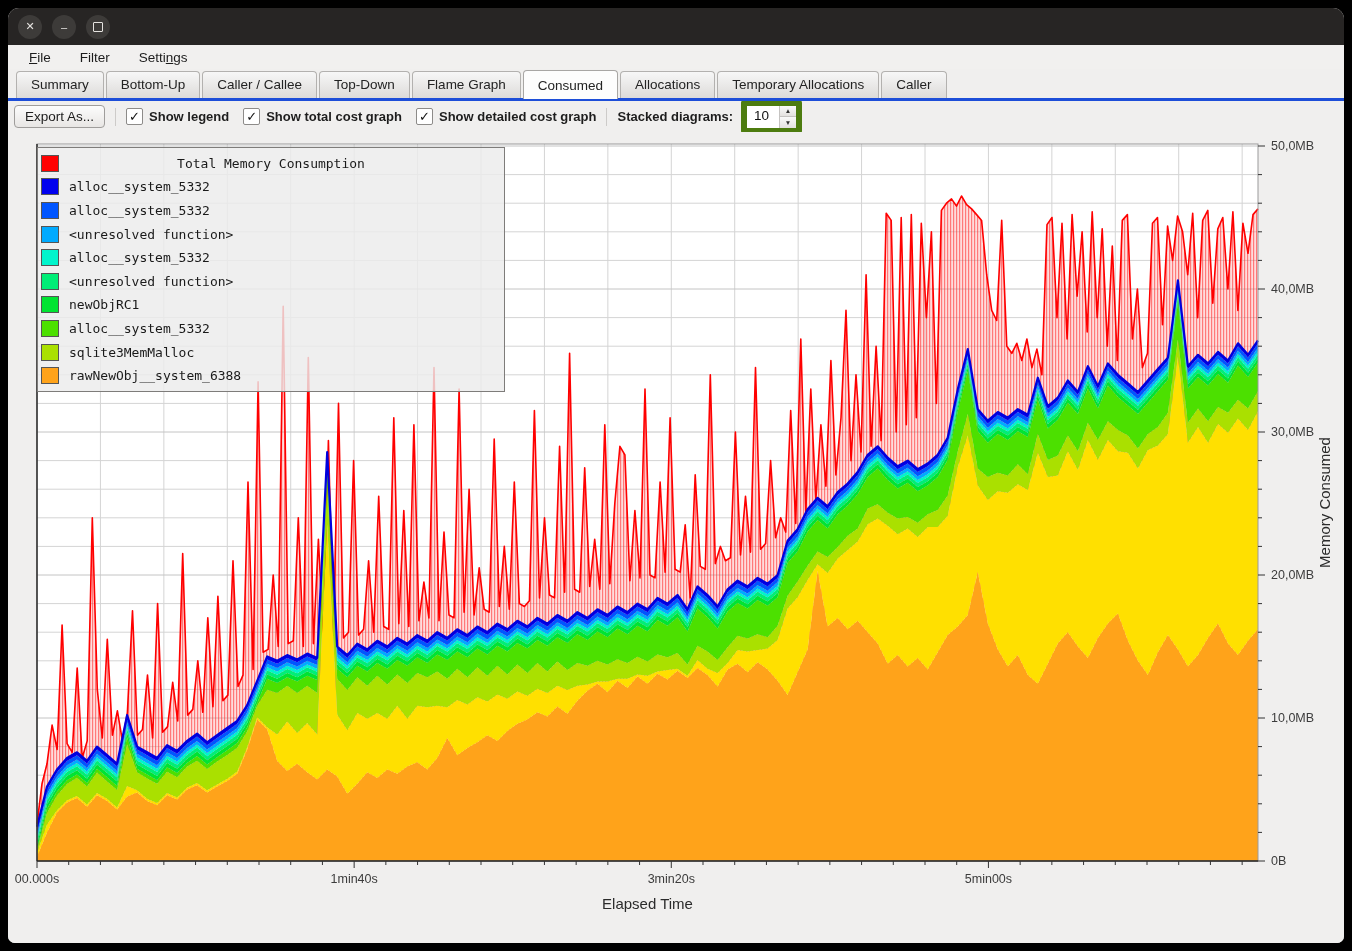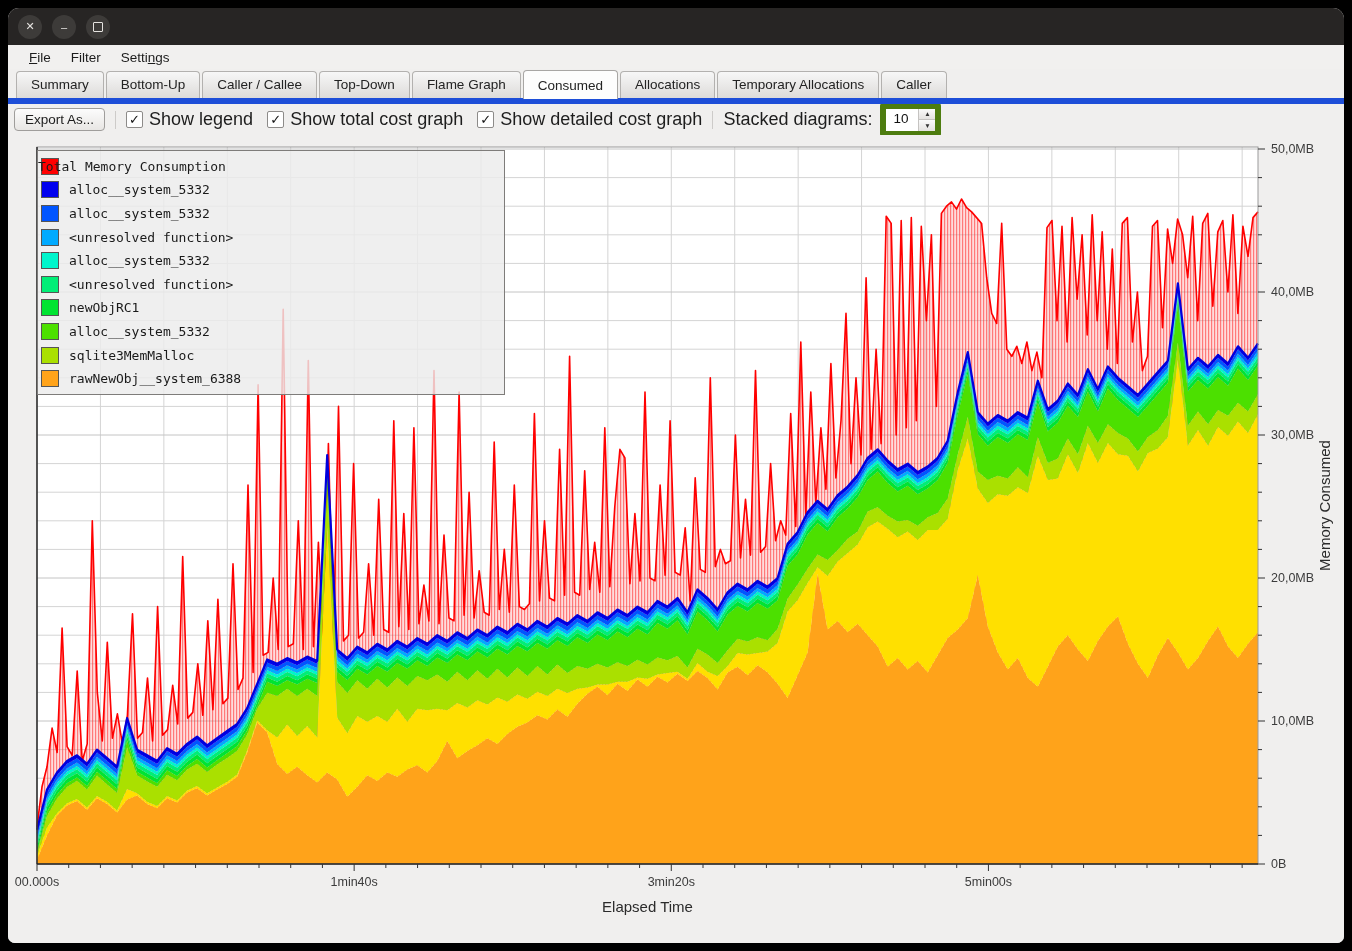--- a/index.html
+++ b/index.html
@@ -7,52 +7,52 @@
   #window{position:absolute;left:8px;top:8px;width:1336px;height:935px;background:#f0efee;
     border-radius:11px 11px 7px 7px;overflow:hidden;display:flex;flex-direction:column;}
   
   .titlebar{height:37px;background:#272524;display:flex;align-items:center;position:relative;flex:0 0 auto;}
   .winbtns{display:flex;gap:10px;margin-left:10px;}
   .winbtn{width:24px;height:24px;border-radius:50%;background:#3d3b39;color:#e6e4e1;display:flex;
     align-items:center;justify-content:center;font-size:11px;cursor:default;}
   .winbtn .sq{width:8px;height:8px;border:1.4px solid #e6e4e1;border-radius:1px;}
   .wintitle{position:absolute;left:0;right:0;text-align:center;color:#fff;font-weight:bold;font-size:14.5px;pointer-events:none;}
   
-  .menubar{height:24px;background:#f1f0ef;display:flex;align-items:center;padding-left:12px;gap:2px;flex:0 0 auto;}
+  .menubar{height:24px;background:#f1f0ef;display:flex;align-items:center;padding-left:12px;gap:11px;flex:0 0 auto;}
   .menuitem{font-size:13.5px;color:#1c1c1c;padding:2px 9px;border-radius:3px;}
   
   .tabbar{height:29px;display:flex;align-items:flex-end;padding-left:8px;background:#f0efee;
-    border-bottom:6px solid #1d4ed8;flex:0 0 auto;position:relative;}
+    border-bottom:3px solid #1d4ed8;flex:0 0 auto;position:relative;}
   .tab{font-size:13.5px;color:#232323;padding:5px 14px 6px 14px;background:linear-gradient(#f7f7f7,#dddbd9);
     border:1px solid #b3b1af;border-bottom:none;border-radius:4px 4px 0 0;margin-right:2px;white-space:nowrap;}
   .tab.active{background:#fdfdfd;padding-top:7px;position:relative;top:1px;border-color:#a8a6a4;}
   
   .toolbar{height:31px;display:flex;align-items:center;padding-left:6px;gap:8px;background:#f0efee;flex:0 0 auto;}
   .btn{font-size:13.5px;color:#1d1d1d;background:linear-gradient(#fcfcfc,#e8e6e4);border:1px solid #9f9d9b;
     border-radius:4px;padding:3px 10px;}
   .cbgroup{display:flex;align-items:center;gap:6px;}
   .cbbox{width:15px;height:15px;background:#fff;border:1px solid #8d8b89;border-radius:2px;display:flex;
     align-items:center;justify-content:center;font-size:13px;color:#111;line-height:1;}
-  .cblabel{font-size:18px;color:#1d1d1d;}
+  .cblabel{font-size:13px;color:#1d1d1d;font-weight:bold;}
   .tsep{width:1px;height:18px;background:#cdcbc9;margin:0 2px;}
   .spinbox{display:flex;align-items:stretch;border:6px solid #4d7c0f;border-radius:3px;background:#fff;height:22px;}
   .spinval{font-size:13.5px;color:#111;padding:2px 7px 0 7px;min-width:18px;}
   .spinbtns{display:flex;flex-direction:column;border-left:1px solid #c5c3c1;width:16px;}
   .spinbtns div{flex:1;display:flex;align-items:center;justify-content:center;font-size:6.5px;color:#333;background:linear-gradient(#fafafa,#e4e2e0);}
   .spinbtns div:first-child{border-bottom:1px solid #c5c3c1;}
   
   #chartarea{position:relative;flex:1 1 auto;background:#f0efee;}
   #chartsvg{position:absolute;left:0;top:0;}
   
   #legend{position:absolute;left:29px;top:15px;width:468px;height:245px;background:rgba(235,235,235,0.82);
     border:1px solid #7e7c7a;font-family:"DejaVu Sans Mono","Liberation Mono",monospace;font-size:13px;color:#1a1a1a;
     display:flex;flex-direction:column;justify-content:space-evenly;padding:2px 0;box-sizing:border-box;z-index:5;}
   .lrow{display:flex;align-items:center;height:21px;padding-left:3px;position:relative;}
   .lswatch{width:16px;height:15px;border:1px solid #555;flex:0 0 auto;margin-right:10px;}
-  .lrow.title .ltext{position:absolute;left:0;right:0;text-align:left;}
+  .lrow.title .ltext{position:absolute;left:0;right:0;text-align:center;}
   .ltext{white-space:pre;}
 </style>
 </head>
 <body>
 
 <div id="window">
   <div class="titlebar">
     <div class="winbtns">
       <div class="winbtn">✕</div>
       <div class="winbtn">–</div>

